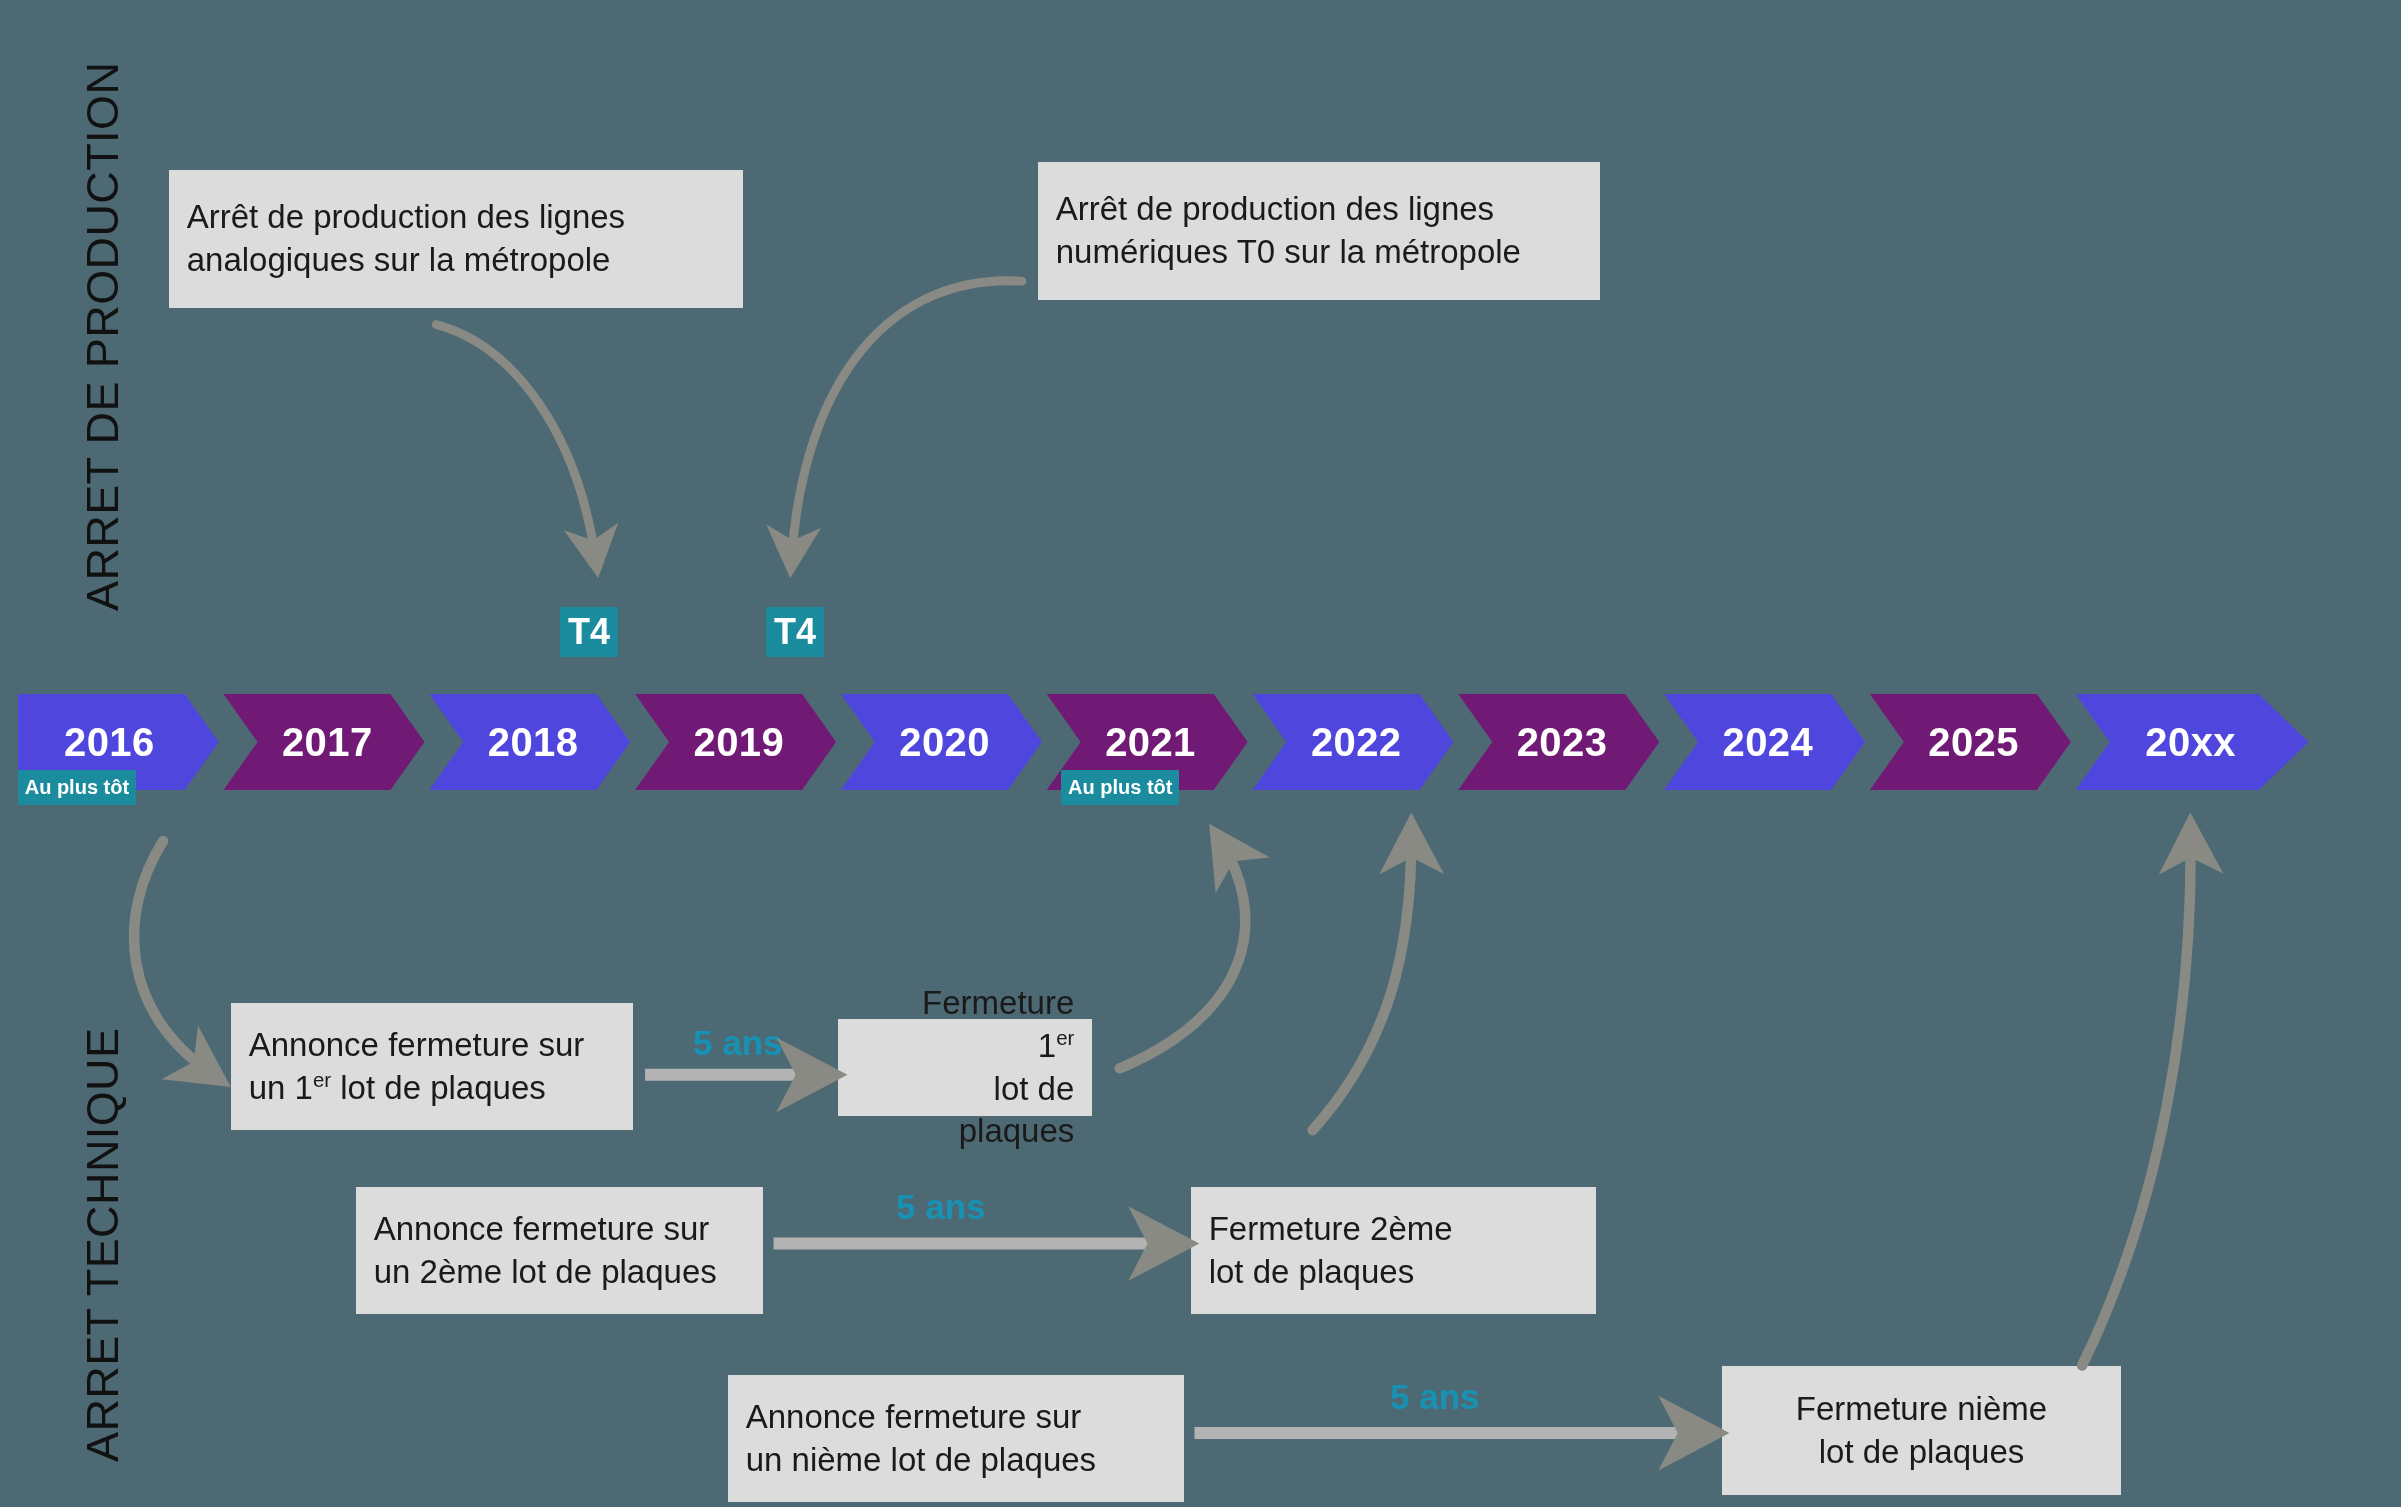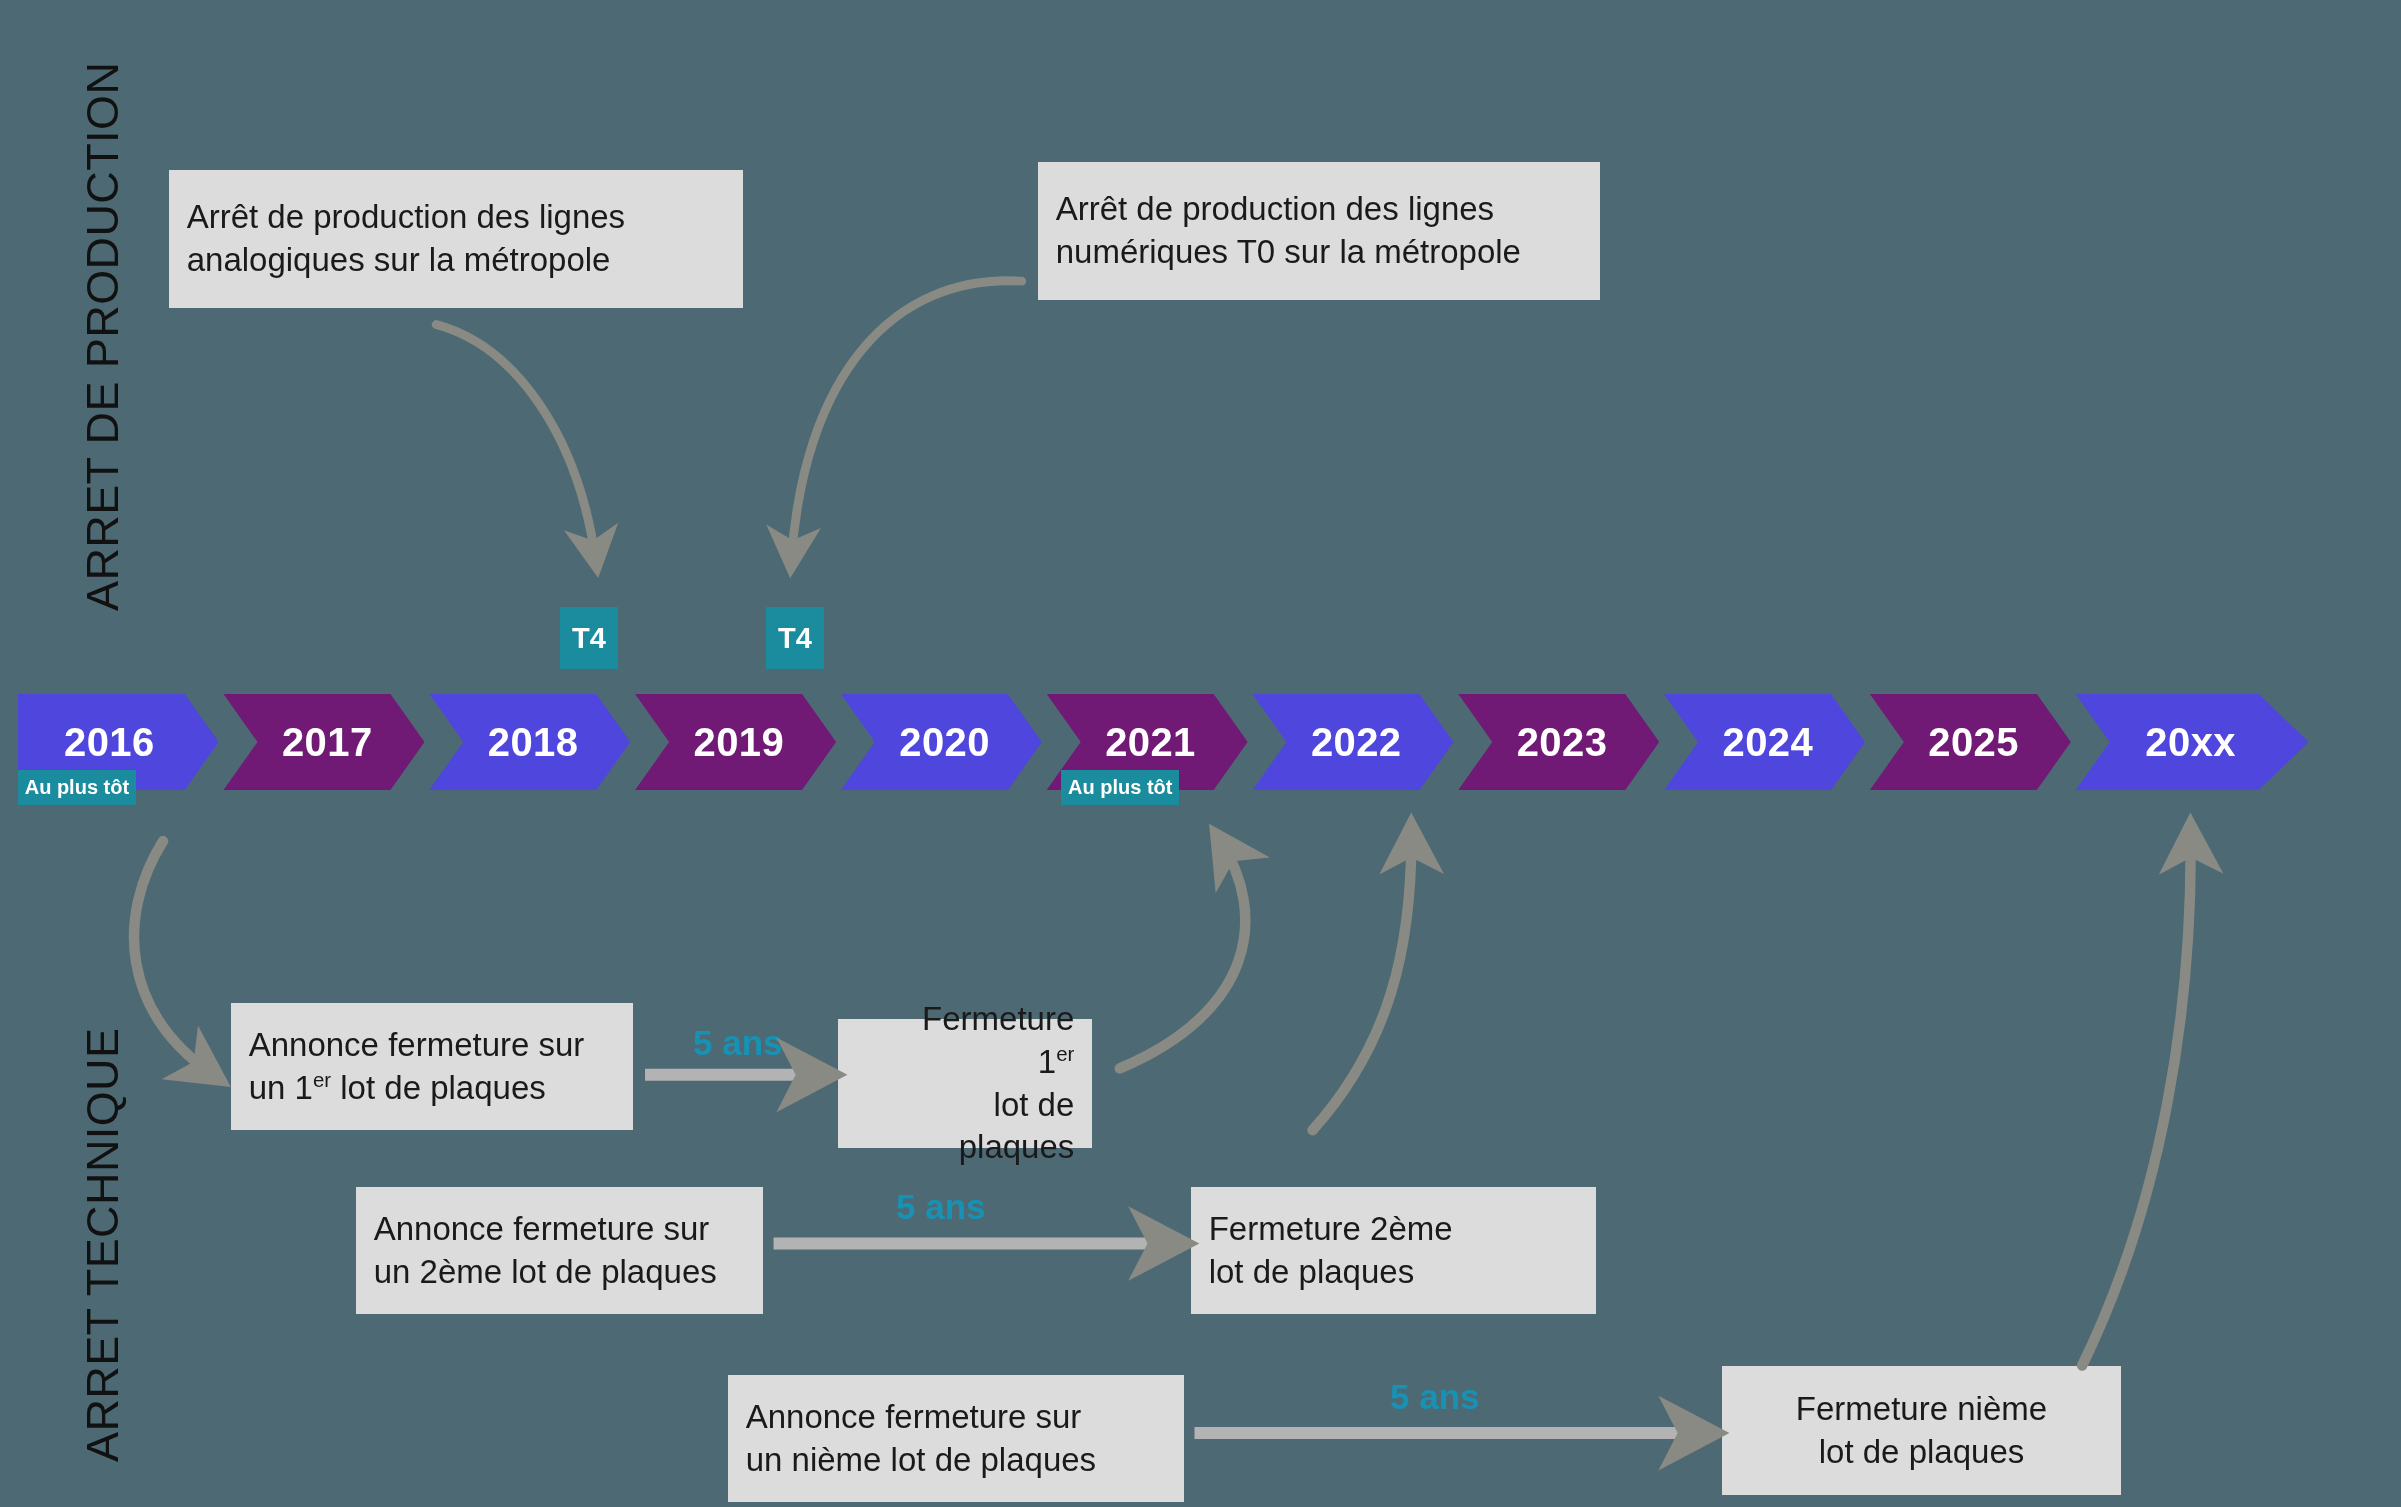--- a/index.html
+++ b/index.html
@@ -107,22 +107,22 @@
     color: #ffffff;
     font-weight: bold;
     font-family: "Liberation Sans", sans-serif;
     display: flex;
     align-items: center;
     justify-content: center;
     box-sizing: border-box;
   }
   .badge.t4 {
     width: 58px;
-    height: 62px;
-    font-size: 29px;
+    height: 50px;
+    font-size: 36px;
   }
   .badge.auplustot {
     height: 35px;
     font-size: 20px;
     padding: 0 7px;
   }
 
   
   .yrs {
     position: absolute;
@@ -203,21 +203,21 @@
   <div class="badge auplustot" style="left:17.7px; top:770px;">Au plus tôt</div>
   <div class="badge auplustot" style="left:1061px; top:770px;">Au plus tôt</div>
 
   <div class="box pad-left" style="left:231px; top:1003px; width:402px; height:127px;">
     <span class="line">Annonce fermeture sur</span>
     <span class="line"><span>un 1</span><sup class="ord">er</sup><span> lot de plaques</span></span>
   </div>
 
   <div class="yrs" style="left:693px; top:1023px;">5 ans</div>
 
-  <div class="box pad-left" style="left:838px; top:1019px; width:254px; height:129px;padding-left:48px;">
+  <div class="box pad-left" style="left:838px; top:1019px; width:254px; height:97px;padding-left:48px;">
     <span class="line"><span>Fermeture 1</span><sup class="ord">er</sup></span>
     <span class="line">lot de plaques</span>
   </div>
 
   <div class="box pad-left" style="left:356px; top:1187px; width:407px; height:127px;">
     <span class="line">Annonce fermeture sur</span>
     <span class="line">un 2ème lot de plaques</span>
   </div>
 
   <div class="yrs" style="left:896px; top:1187px;">5 ans</div>

